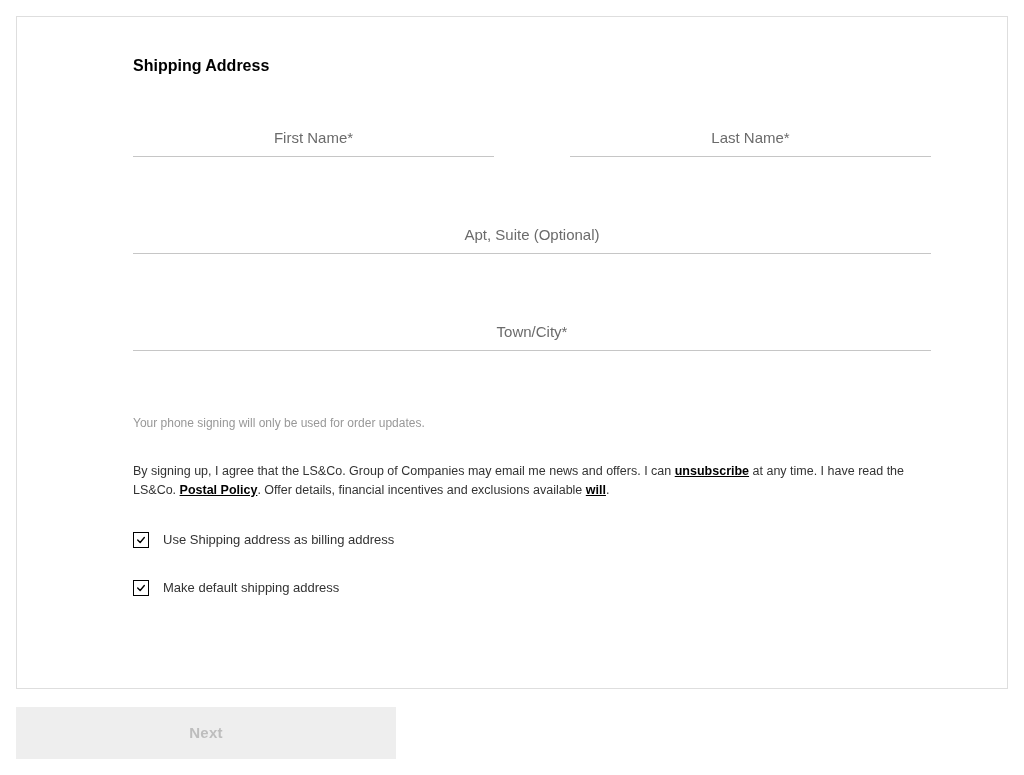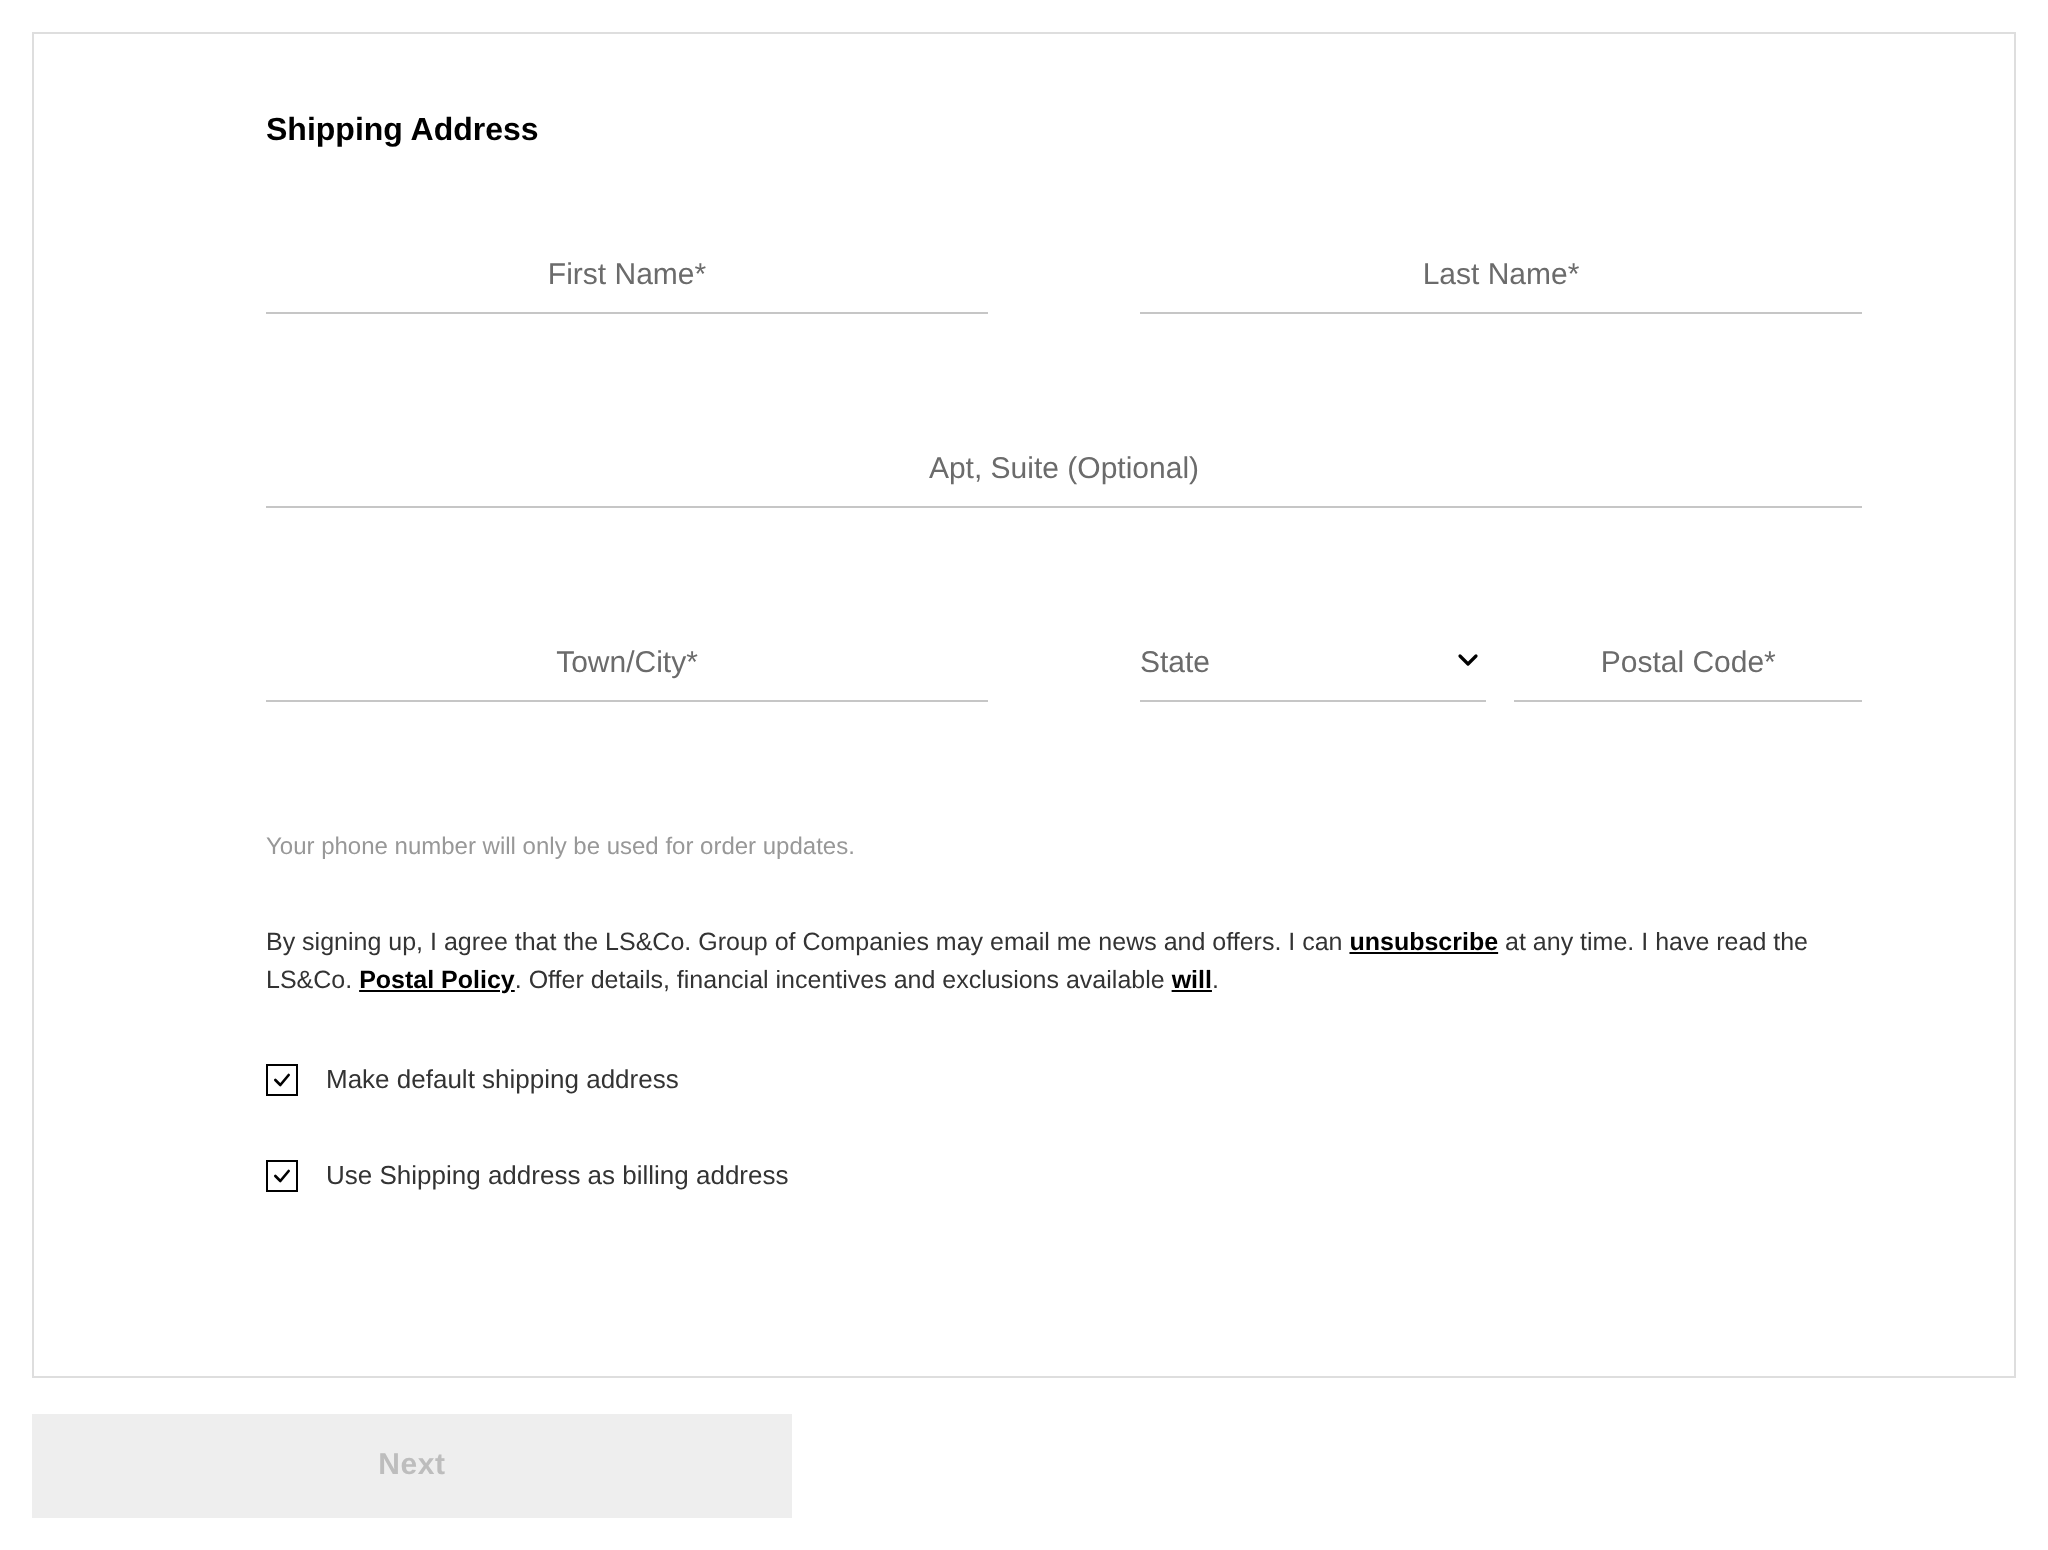--- a/index.html
+++ b/index.html
@@ -185,60 +185,45 @@
   <div class="form-row">
     <div class="form-field">
       <input type="text" class="text-input" placeholder="Apt, Suite (Optional)" style="">
     </div>
   </div>
 
   <div class="form-row">
     <div class="form-field">
       <input type="text" class="text-input" placeholder="Town/City*" style="">
     </div>
-    <div class="form-field half-right">
-      <div class="select-wrap">
-        <select class="select-input">
-          <option>State</option>
-        </select>
-        <span class="chevron-icon">
-          <svg viewBox="0 0 12 12" fill="none">
-              <path d="M2 4 L6 8 L10 4" stroke="#000" stroke-width="1.6" fill="none" stroke-linecap="round" stroke-linejoin="round"></path>
-            </svg>
-        </span>
-      </div>
-      <div class="input-wrap">
-        <input type="text" class="text-input" placeholder="Postal Code*" style="">
-      </div>
-    </div>
   </div>
 
   <div class="phone-field-wrap">
-    <div class="helper-text">Your phone number will only be used for order updates.</div>
+    <div class="helper-text">Your phone signing will only be used for order updates.</div>
   </div>
 
   <div class="legal-text">
     <span>By signing up, I agree that the LS&amp;Co. Group of Companies may email me news and offers. I can </span><span class="underline">unsubscribe</span><span> at any time. I have read the LS&amp;Co. </span><span class="underline">Postal Policy</span><span>. Offer details, financial incentives and exclusions available </span><span class="underline">will</span><span>.</span>
+  </div>
+
+  <div class="checkbox-row">
+    <span class="custom-checkbox">
+      <svg viewBox="0 0 12 12">
+          <path d="M2 6 L5 9 L10 3" stroke="#000" stroke-width="1.6" fill="none" stroke-linecap="round" stroke-linejoin="round"></path>
+        </svg>
+    </span>
+    <span class="checkbox-label">Use Shipping address as billing address</span>
   </div>
 
   <div class="checkbox-row">
     <span class="custom-checkbox">
       <svg viewBox="0 0 12 12">
           <path d="M2 6 L5 9 L10 3" stroke="#000" stroke-width="1.6" fill="none" stroke-linecap="round" stroke-linejoin="round"></path>
         </svg>
     </span>
     <span class="checkbox-label">Make default shipping address</span>
   </div>
-
-  <div class="checkbox-row">
-    <span class="custom-checkbox">
-      <svg viewBox="0 0 12 12">
-          <path d="M2 6 L5 9 L10 3" stroke="#000" stroke-width="1.6" fill="none" stroke-linecap="round" stroke-linejoin="round"></path>
-        </svg>
-    </span>
-    <span class="checkbox-label">Use Shipping address as billing address</span>
-  </div>
 </div>
 
 <button class="next-button">Next</button>
 
 
 
 
 </body></html>

